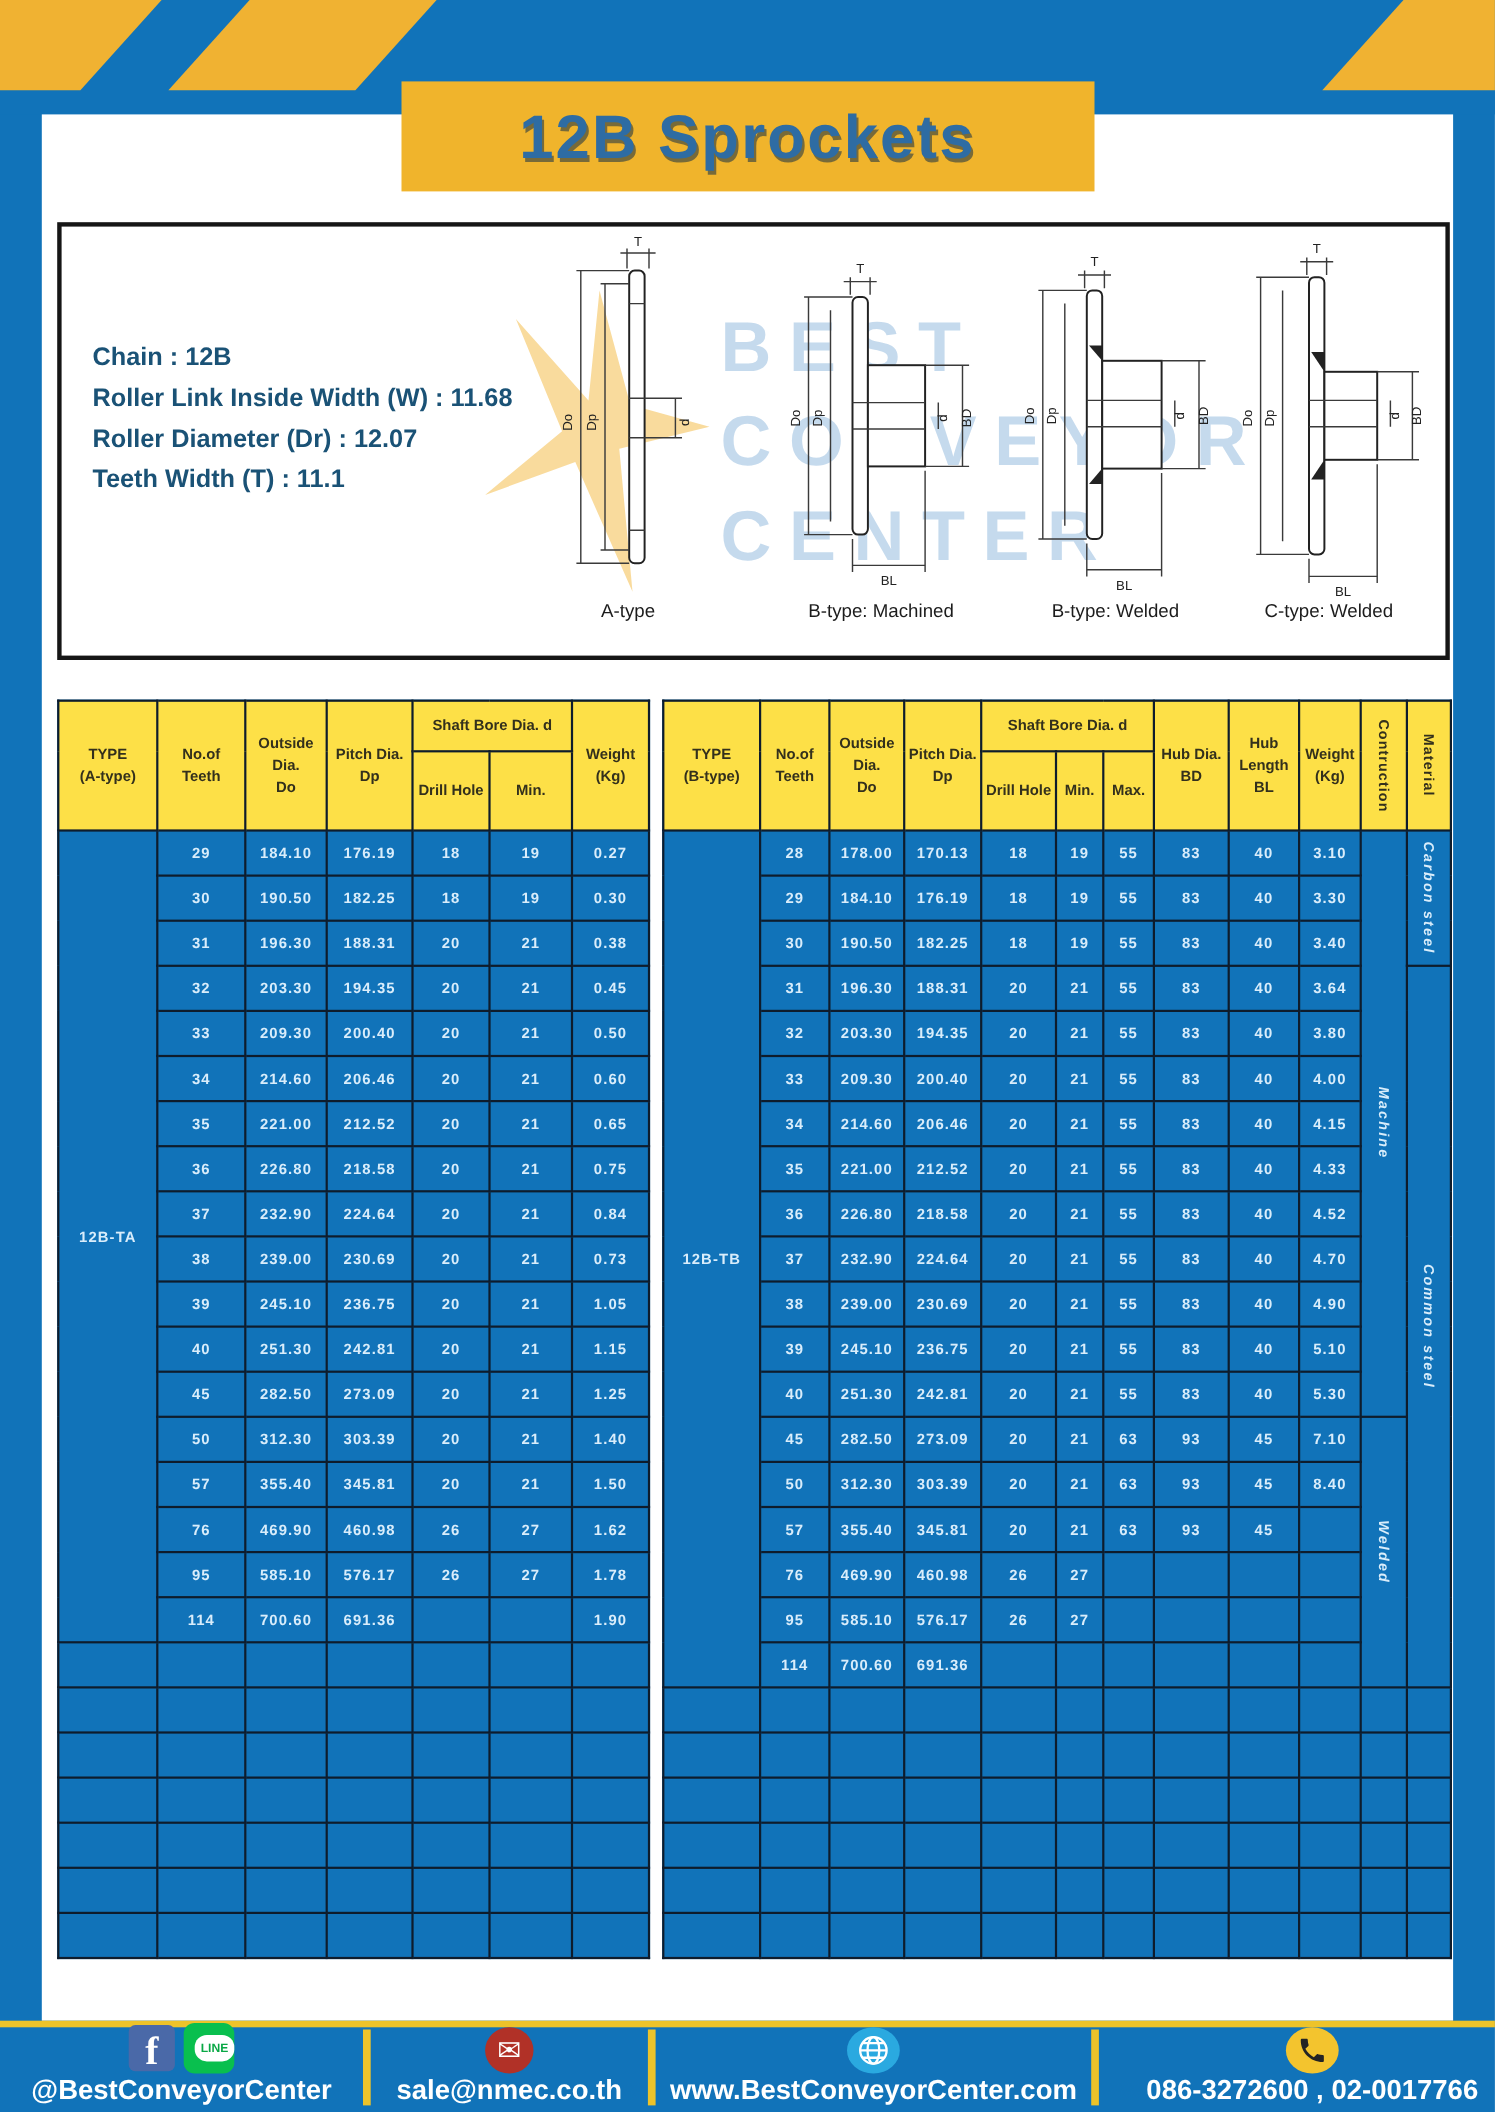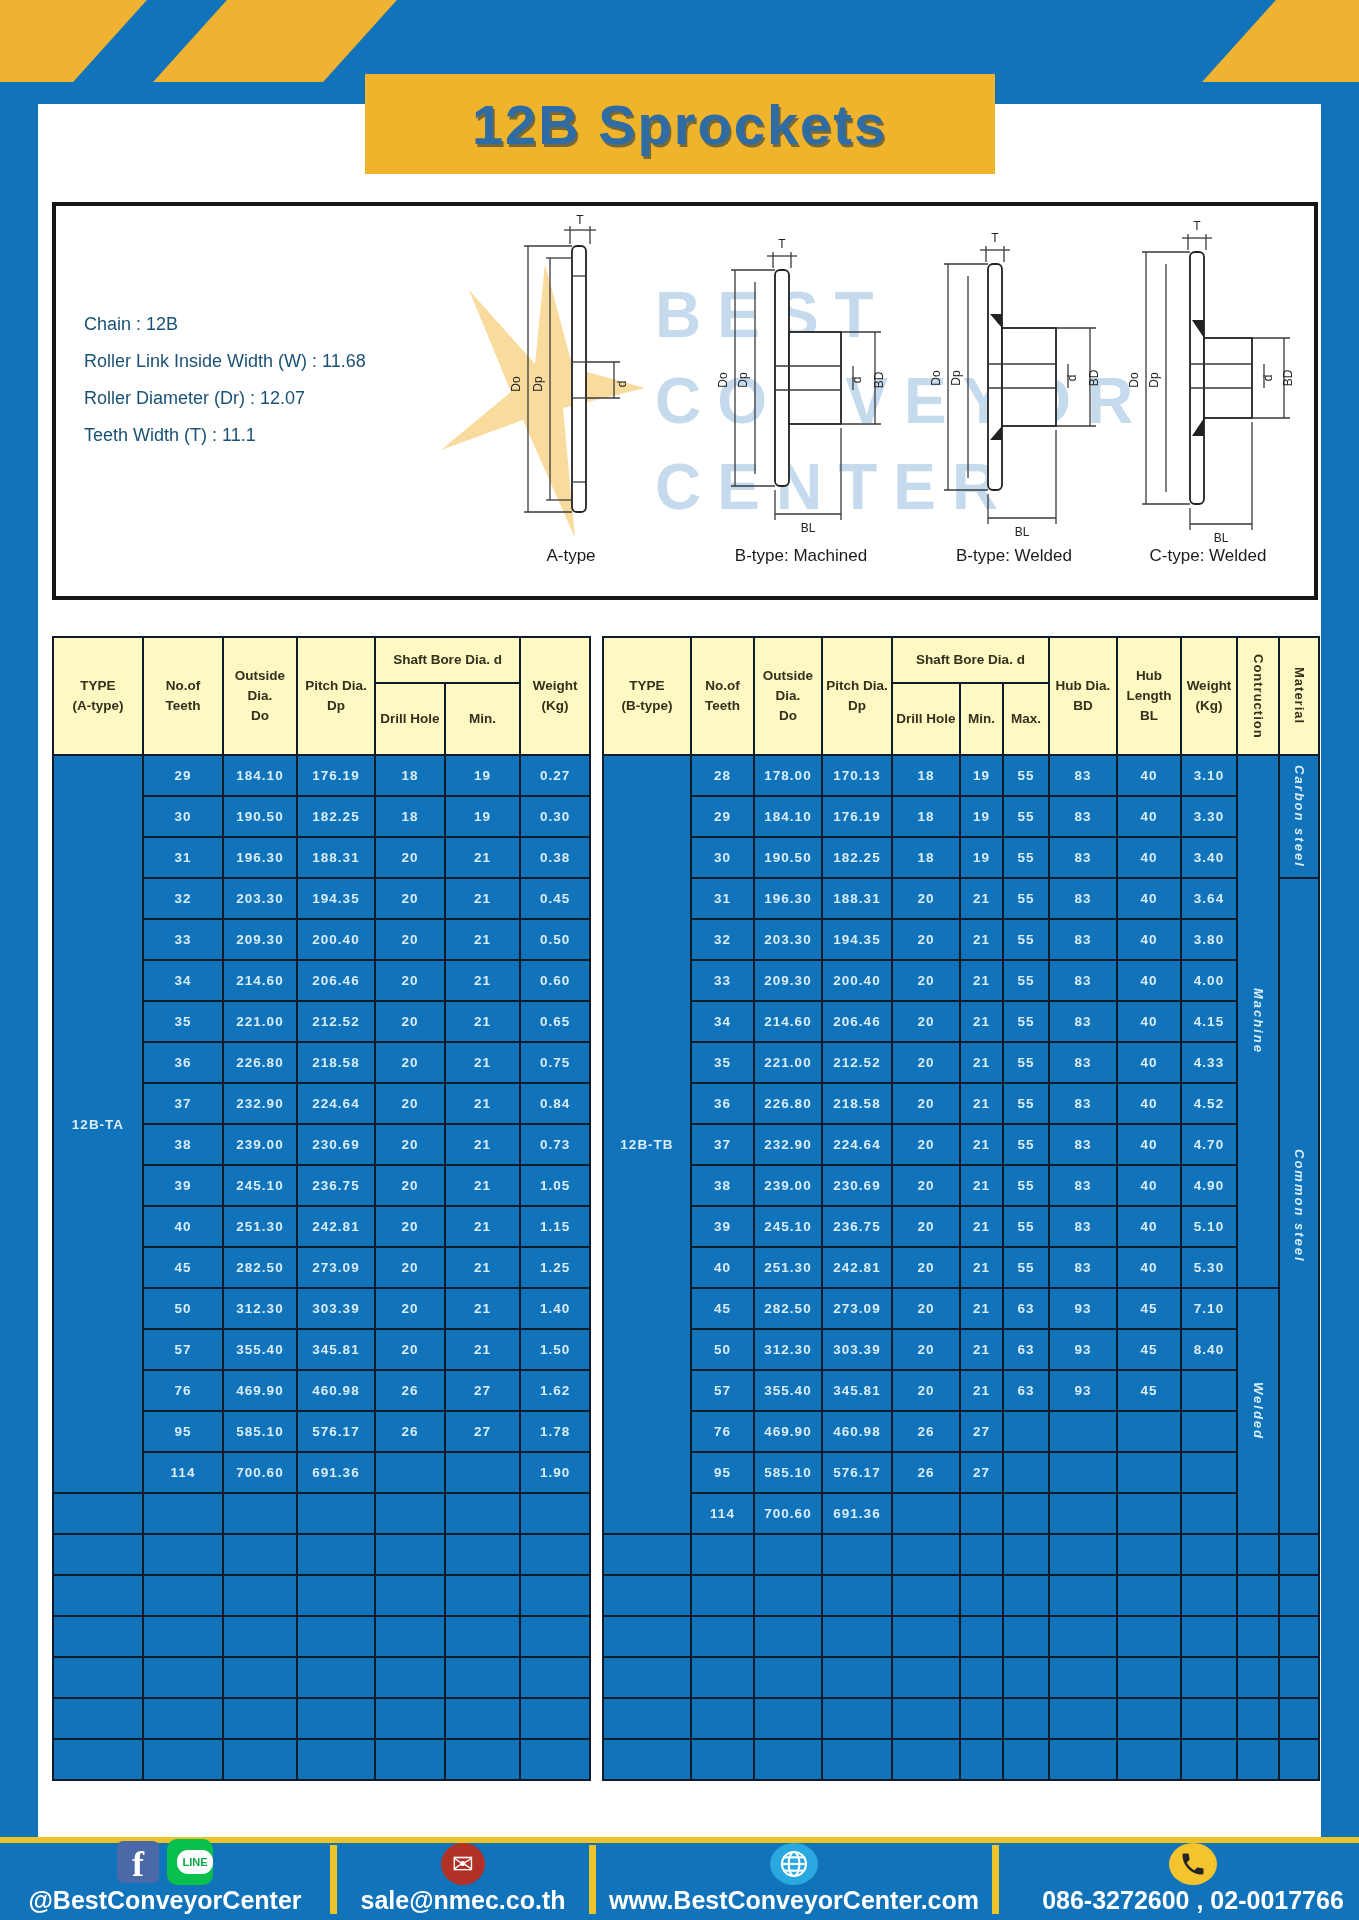--- a/index.html
+++ b/index.html
@@ -17,40 +17,40 @@
   
   .title-banner{position:absolute;left:50%;transform:translateX(-50%);top:74px;width:630px;height:100px;
     background:#f0b42c;display:flex;align-items:center;justify-content:center;z-index:5;}
   .title-banner h1{margin:18px;font-size:56px;font-weight:bold;color:#2e6ca3;letter-spacing:2px;
     text-shadow:2px 3px 0 rgba(20,45,70,.55);}
 
   
   .spec-box{position:absolute;left:52px;top:202px;width:1266px;height:398px;background:#fff;
     border:4px solid #161616;box-sizing:border-box;}
   .spec-lines{position:absolute;left:28px;top:100px;z-index:3;}
-  .spec-lines div{font-size:18px;font-weight:normal;color:#1a5276;line-height:37px;white-space:nowrap;}
+  .spec-lines div{font-size:23px;font-weight:bold;color:#1a5276;line-height:37px;white-space:nowrap;}
 
   .watermark{position:absolute;left:379px;top:20px;width:800px;height:350px;z-index:1;display:flex;align-items:center;gap:10px;}
   .wm-lines{font-weight:bold;font-size:64px;letter-spacing:16px;line-height:86px;color:rgba(150,187,222,.55);}
   .diagram{position:absolute;top:6px;z-index:2;width:200px;height:378px;display:flex;flex-direction:column;align-items:center;}
   .diagram .cap{font-size:17px;color:#1c1c1c;margin-top:-6px;}
   .dg-a{left:415px;} .dg-bm{left:645px;} .dg-bw{left:858px;} .dg-cw{left:1052px;}
   .diagram svg{display:block;}
   .dline{stroke:#3a3a3a;stroke-width:1.3;}
   .dpart{stroke:#222;stroke-width:1.8;fill:#fff;}
   .dtext{font-size:12px;fill:#222;font-family:"Liberation Sans",sans-serif;}
 
   
   .tbl{position:absolute;top:636px;border-collapse:collapse;table-layout:fixed;background:#1173b9;}
   .tbl-a{left:52px;width:537px;}
   .tbl-b{left:602px;width:716px;}
   .tbl th,.tbl td{border:2px solid #0e1c2c;text-align:center;vertical-align:middle;padding:0;box-sizing:border-box;}
   .tbl thead tr.h1{height:46px;}
   .tbl thead tr.h2{height:72px;}
-  .tbl th{background:#fef9c3;color:#33301c;font-size:13.5px;font-weight:bold;white-space:pre-line;line-height:1.5;}
+  .tbl th{background:#fde047;color:#33301c;font-size:13.5px;font-weight:bold;white-space:pre-line;line-height:1.5;}
   .tbl th.vert{writing-mode:vertical-rl;white-space:nowrap;letter-spacing:1px;font-size:13px;padding:6px 0;}
   .tbl tbody tr{height:41px;}
   .tbl td{color:#d9edfb;font-size:13.5px;font-weight:bold;letter-spacing:1px;}
   .tbl td.vcell{writing-mode:vertical-rl;font-style:italic;letter-spacing:2px;font-size:13px;}
 
   
   .footer-line{position:absolute;left:0;top:1837px;width:100%;height:6px;background:#edc32a;}
   .footer{position:absolute;left:0;top:1843px;width:100%;height:77px;display:flex;align-items:stretch;}
   .fsec{display:flex;flex-direction:column;align-items:center;justify-content:flex-end;padding-bottom:5px;gap:1px;}
   .fsec .ftext{font-size:25px;font-weight:bold;color:#fff;white-space:nowrap;}

